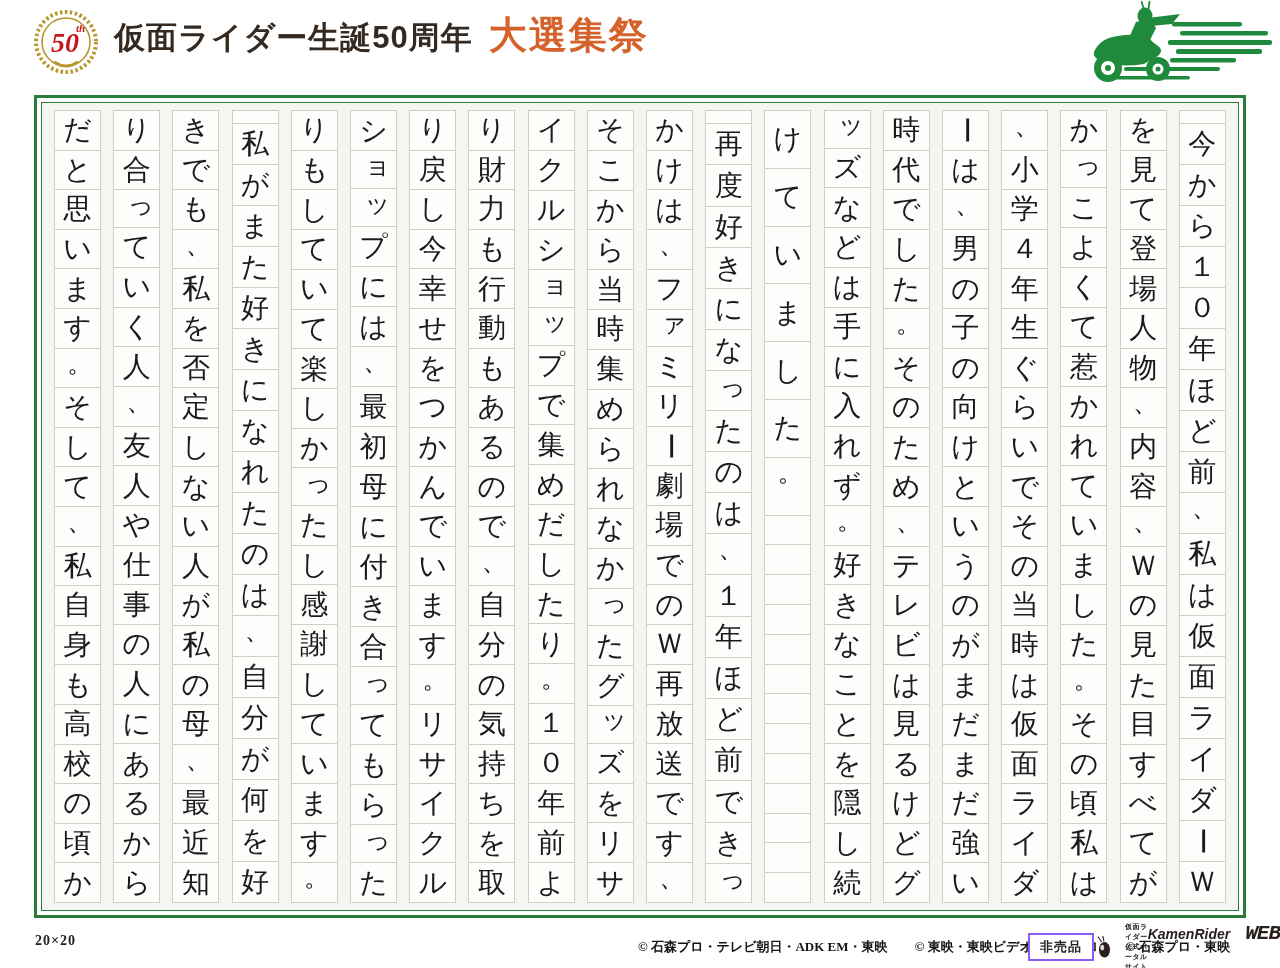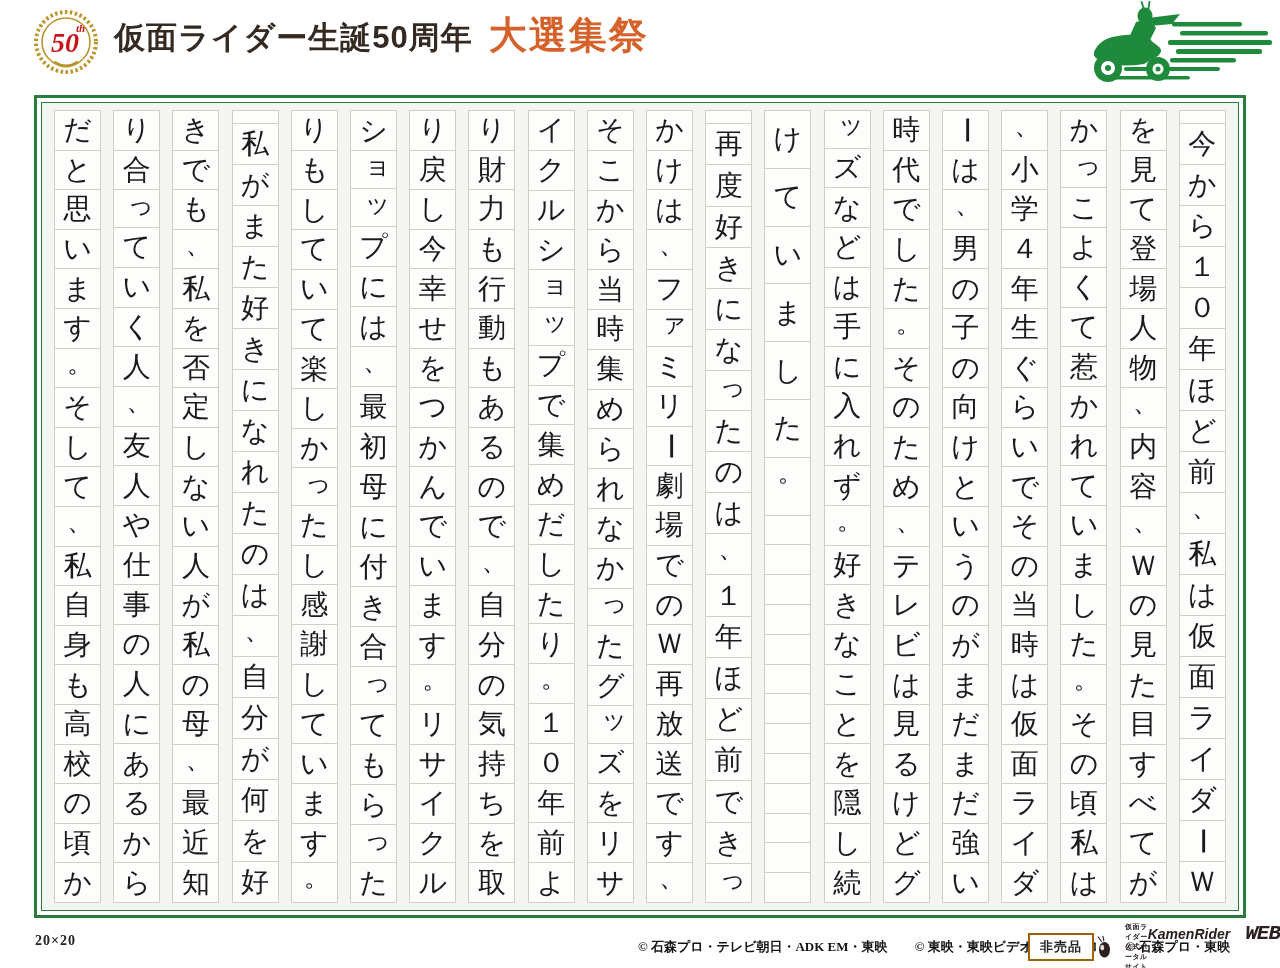--- a/index.html
+++ b/index.html
@@ -62,21 +62,21 @@
     position: absolute; left: 35px; top: 933px;
     font-size: 14px; font-weight: bold; color: #222; letter-spacing: 1px;
   }
   .copyright-row {
     position: absolute; left: 630px; top: 938px;
     font-size: 13px; font-weight: bold; color: #141414; white-space: nowrap;
   }
   .copyright-row span { margin-right: 16px; margin-left: 8px; }
   .not-for-sale {
     position: absolute; left: 1028px; top: 933px;
-    border: 2px solid #a16207; padding: 3px 10px;
+    border: 2px solid #8b5cf6; padding: 3px 10px;
     font-size: 13px; font-weight: bold; color: #222; letter-spacing: 1px;
     background: #fff;
   }
   .krweb-logo {
     position: absolute; left: 1094px; top: 928px; height: 38px;
     display: flex; align-items: center; color: #2a211e;
   }
   .krweb-icon { width: 34px; height: 36px; margin-right: 4px; }
   .krweb-text { display: flex; justify-content: center; text-align: right; }
   .krweb-site {

